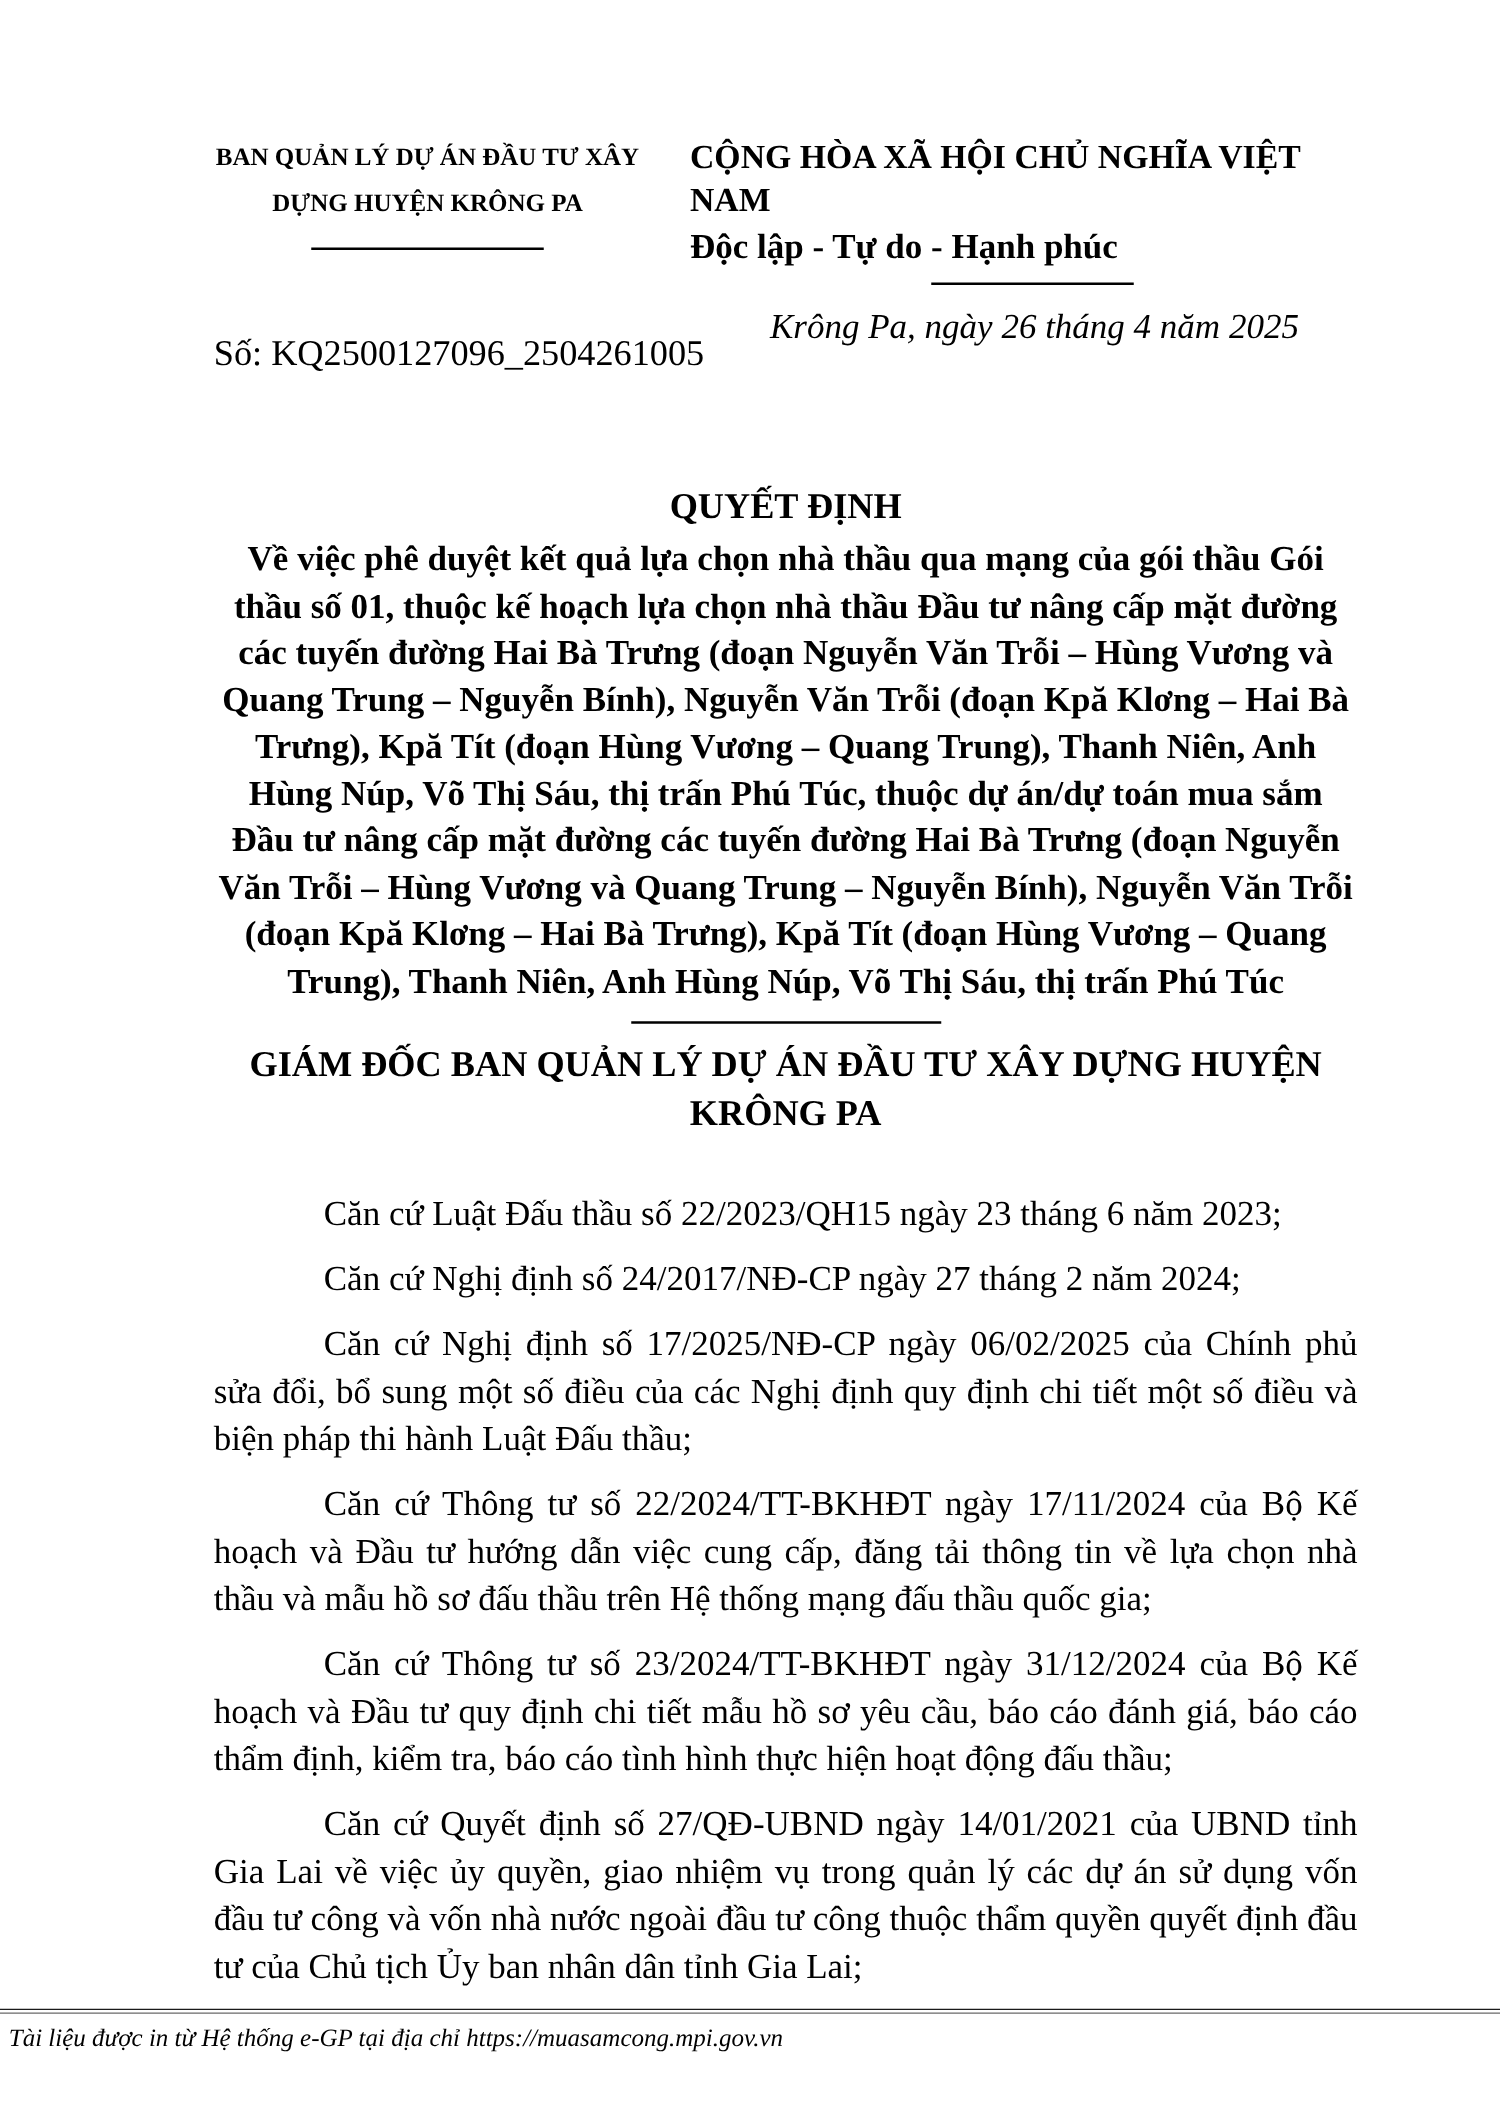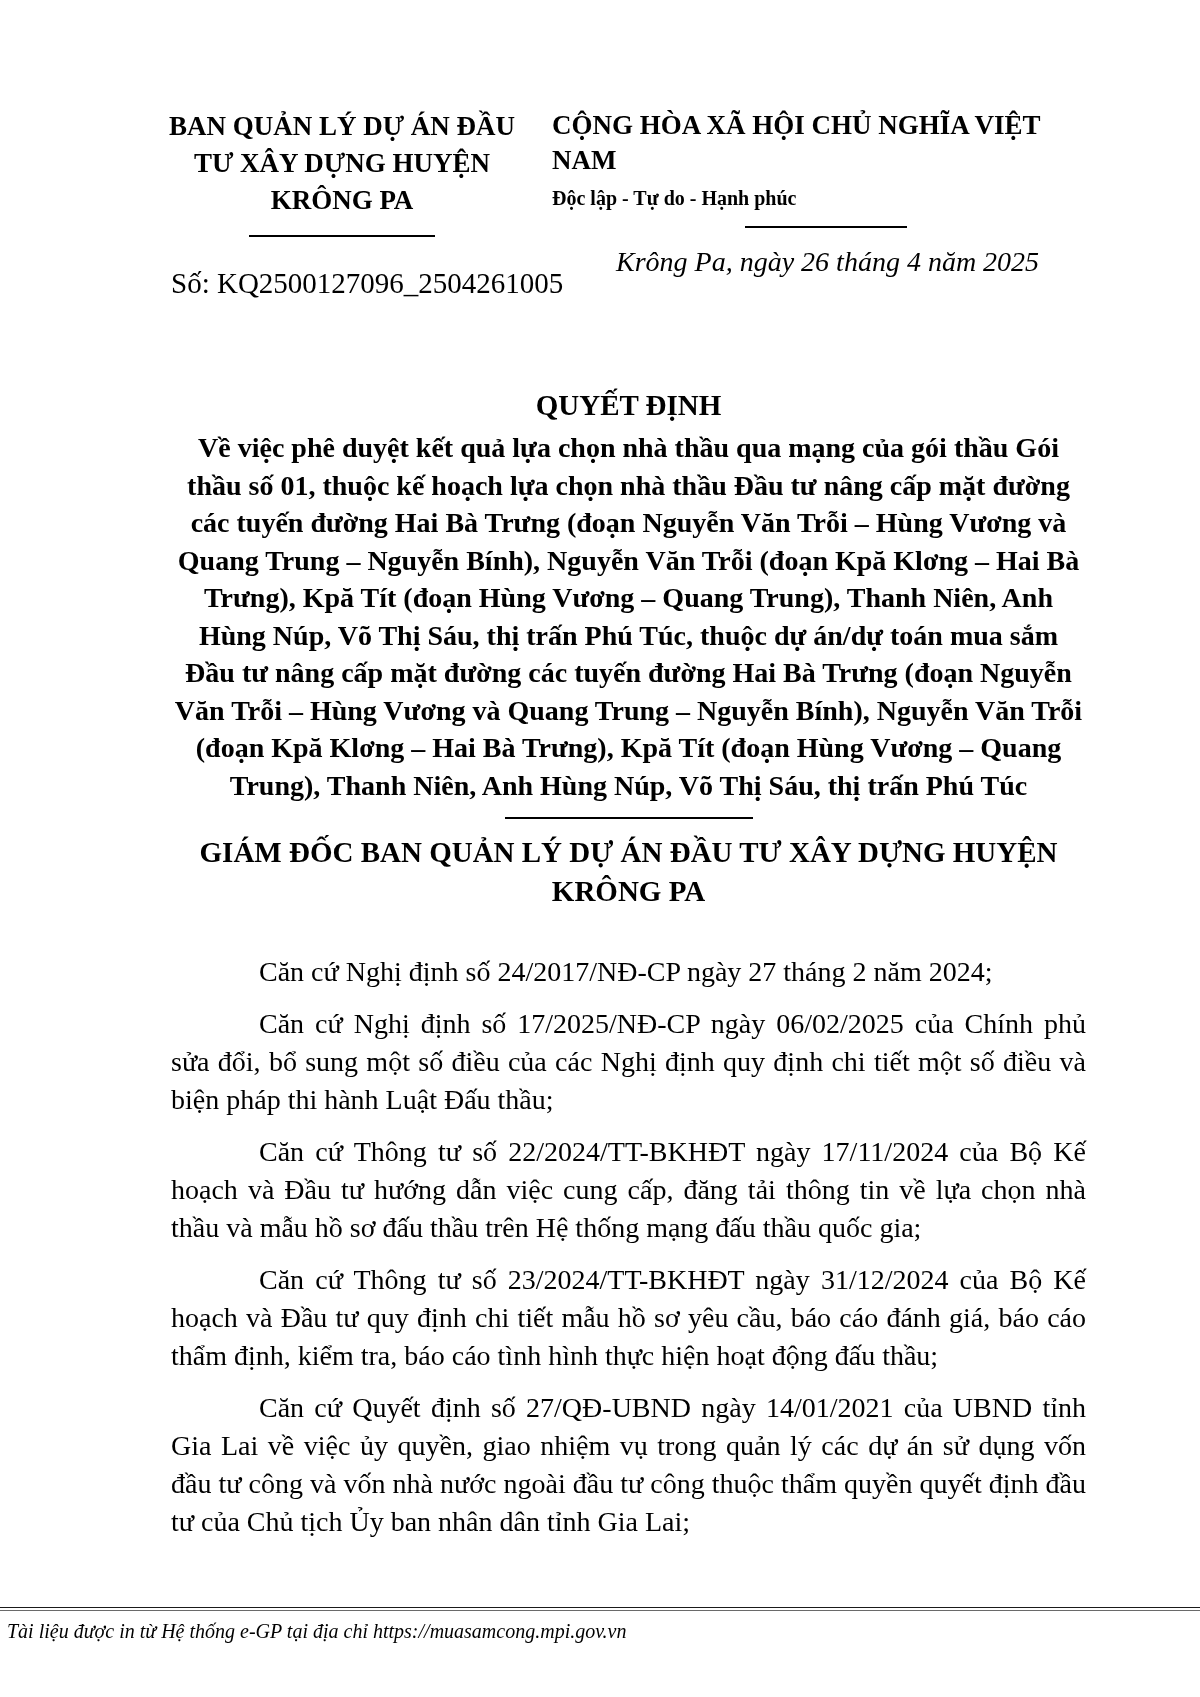--- a/index.html
+++ b/index.html
@@ -12,28 +12,28 @@
     -webkit-font-smoothing: antialiased;
   }
   .page { position: absolute; inset: 0; }
 
   
   .header-left {
     position: absolute; left: 166px; top: 108px; width: 352px;
     text-align: center;
   }
   .hl-parent { font-size: 27px; line-height: 36px; font-weight: normal; }
-  .hl-agency { font-size: 27px; line-height: 37px; font-weight: bold; }
+  .hl-agency { font-size: 20px; line-height: 37px; font-weight: bold; }
   .hl-rule { width: 186px; border: 0; border-top: 2px solid #000; margin: 16px auto 0 auto; }
 
   .header-right {
     position: absolute; left: 552px; top: 108px; width: 548px;
   }
   .hr-national { font-size: 27px; line-height: 35px; font-weight: bold; }
-  .hr-motto { font-size: 20px; line-height: 40px; font-weight: bold; }
+  .hr-motto { font-size: 28px; line-height: 40px; font-weight: bold; }
   .hr-rule { width: 162px; border: 0; border-top: 2px solid #000; margin: 8px auto 0 auto; }
   .hr-date { font-size: 28px; font-style: italic; margin-top: 18px; padding-left: 64px; white-space: nowrap; }
 
   .doc-number {
     position: absolute; left: 171px; top: 265px;
     font-size: 29px; line-height: 36px;
   }
 
   
   .content { position: absolute; left: 171px; top: 350px; width: 915px; margin-top: 36px; }
@@ -88,20 +88,21 @@
 
   <div class="doc-number">Số: KQ2500127096_2504261005</div>
 
   <div class="content">
     <div class="decision-title">QUYẾT ĐỊNH</div>
     <div class="decision-subtitle">Về việc phê duyệt kết quả lựa chọn nhà thầu qua mạng của gói thầu Gói thầu số 01, thuộc kế hoạch lựa chọn nhà thầu Đầu tư nâng cấp mặt đường các tuyến đường Hai Bà Trưng (đoạn Nguyễn Văn Trỗi – Hùng Vương và Quang Trung – Nguyễn Bính), Nguyễn Văn Trỗi (đoạn Kpă Klơng – Hai Bà Trưng), Kpă Tít (đoạn Hùng Vương – Quang Trung), Thanh Niên, Anh Hùng Núp, Võ Thị Sáu, thị trấn Phú Túc, thuộc dự án/dự toán mua sắm Đầu tư nâng cấp mặt đường các tuyến đường Hai Bà Trưng (đoạn Nguyễn Văn Trỗi – Hùng Vương và Quang Trung – Nguyễn Bính), Nguyễn Văn Trỗi (đoạn Kpă Klơng – Hai Bà Trưng), Kpă Tít (đoạn Hùng Vương – Quang Trung), Thanh Niên, Anh Hùng Núp, Võ Thị Sáu, thị trấn Phú Túc</div>
     <hr class="center-rule">
     <div class="authority-heading">GIÁM ĐỐC BAN QUẢN LÝ DỰ ÁN ĐẦU TƯ XÂY DỰNG HUYỆN KRÔNG PA</div>
 
     <div class="citations">
+      <p class="citation">Căn cứ Luật Đấu thầu số 22/2023/QH15 ngày 23 tháng 6 năm 2023;</p>
       <p class="citation">Căn cứ Nghị định số 24/2017/NĐ-CP ngày 27 tháng 2 năm 2024;</p>
       <p class="citation">Căn cứ Nghị định số 17/2025/NĐ-CP ngày 06/02/2025 của Chính phủ sửa đổi, bổ sung một số điều của các Nghị định quy định chi tiết một số điều và biện pháp thi hành Luật Đấu thầu;</p>
       <p class="citation">Căn cứ Thông tư số 22/2024/TT-BKHĐT ngày 17/11/2024 của Bộ Kế hoạch và Đầu tư hướng dẫn việc cung cấp, đăng tải thông tin về lựa chọn nhà thầu và mẫu hồ sơ đấu thầu trên Hệ thống mạng đấu thầu quốc gia;</p>
       <p class="citation">Căn cứ Thông tư số 23/2024/TT-BKHĐT ngày 31/12/2024 của Bộ Kế hoạch và Đầu tư quy định chi tiết mẫu hồ sơ yêu cầu, báo cáo đánh giá, báo cáo thẩm định, kiểm tra, báo cáo tình hình thực hiện hoạt động đấu thầu;</p>
       <p class="citation">Căn cứ Quyết định số 27/QĐ-UBND ngày 14/01/2021 của UBND tỉnh Gia Lai về việc ủy quyền, giao nhiệm vụ trong quản lý các dự án sử dụng vốn đầu tư công và vốn nhà nước ngoài đầu tư công thuộc thẩm quyền quyết định đầu tư của Chủ tịch Ủy ban nhân dân tỉnh Gia Lai;</p>
     </div>
   </div>
 
   <div class="footer-rule"></div>
   <div class="footer-note">Tài liệu được in từ Hệ thống e-GP tại địa chỉ https://muasamcong.mpi.gov.vn</div>

